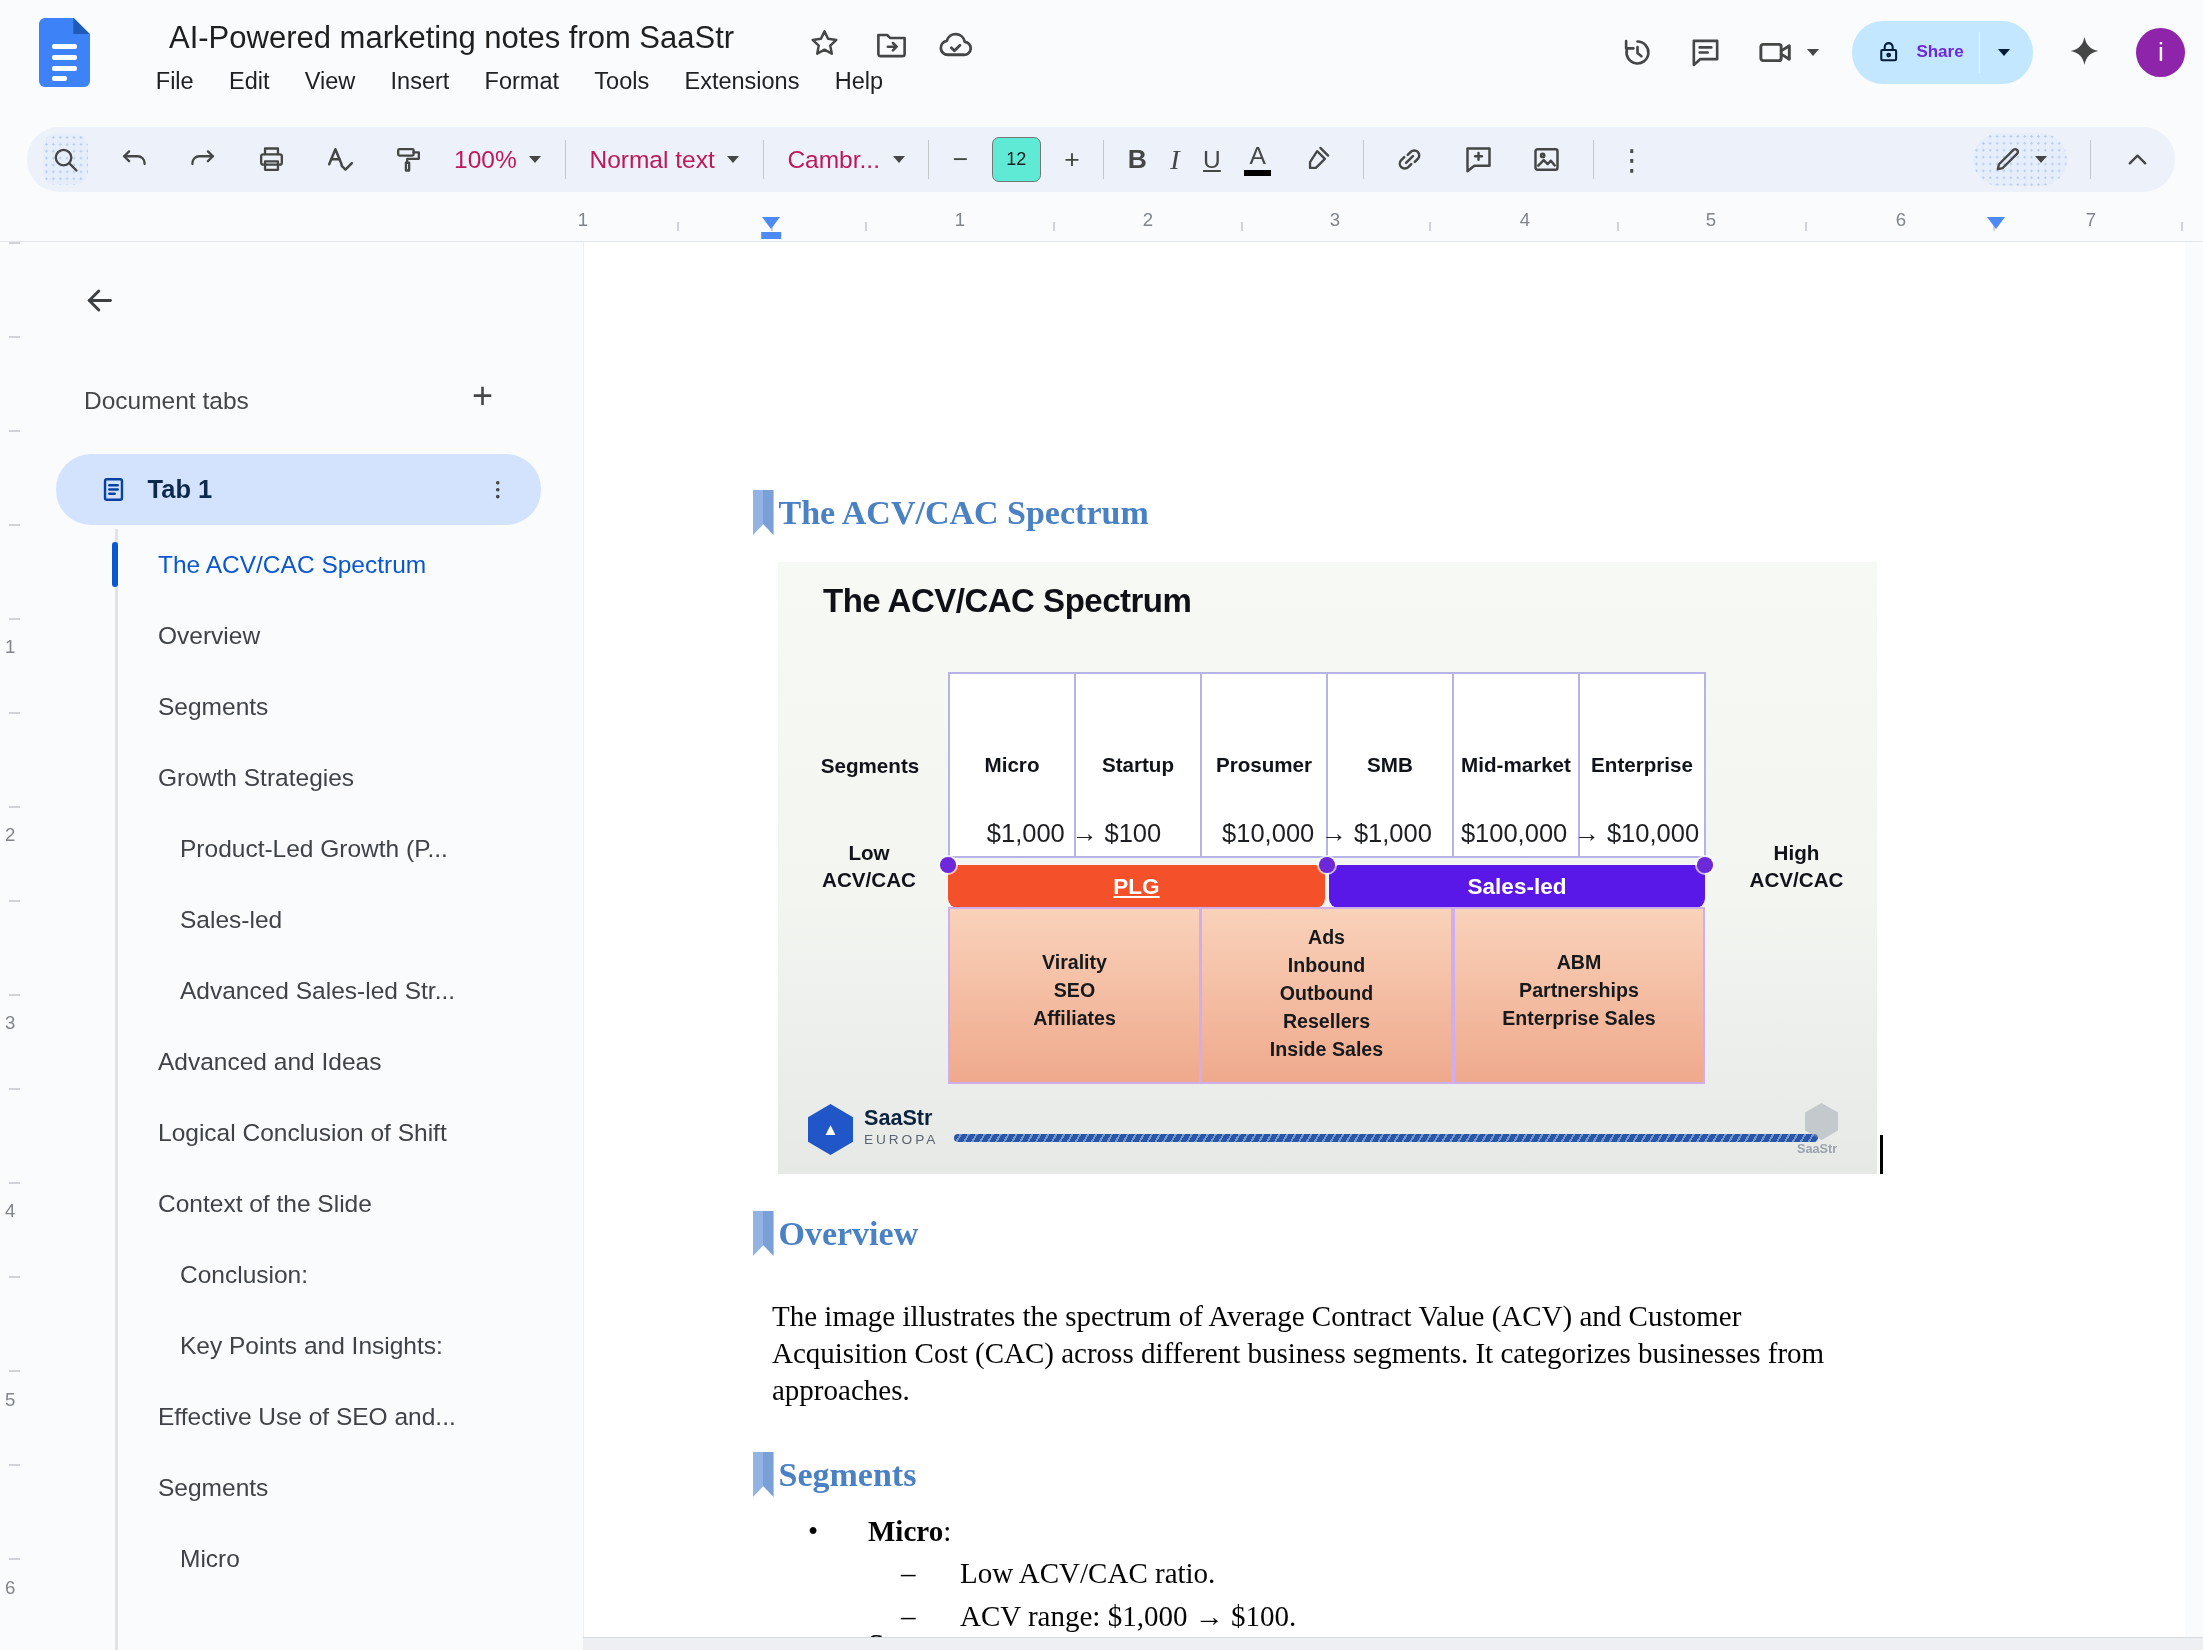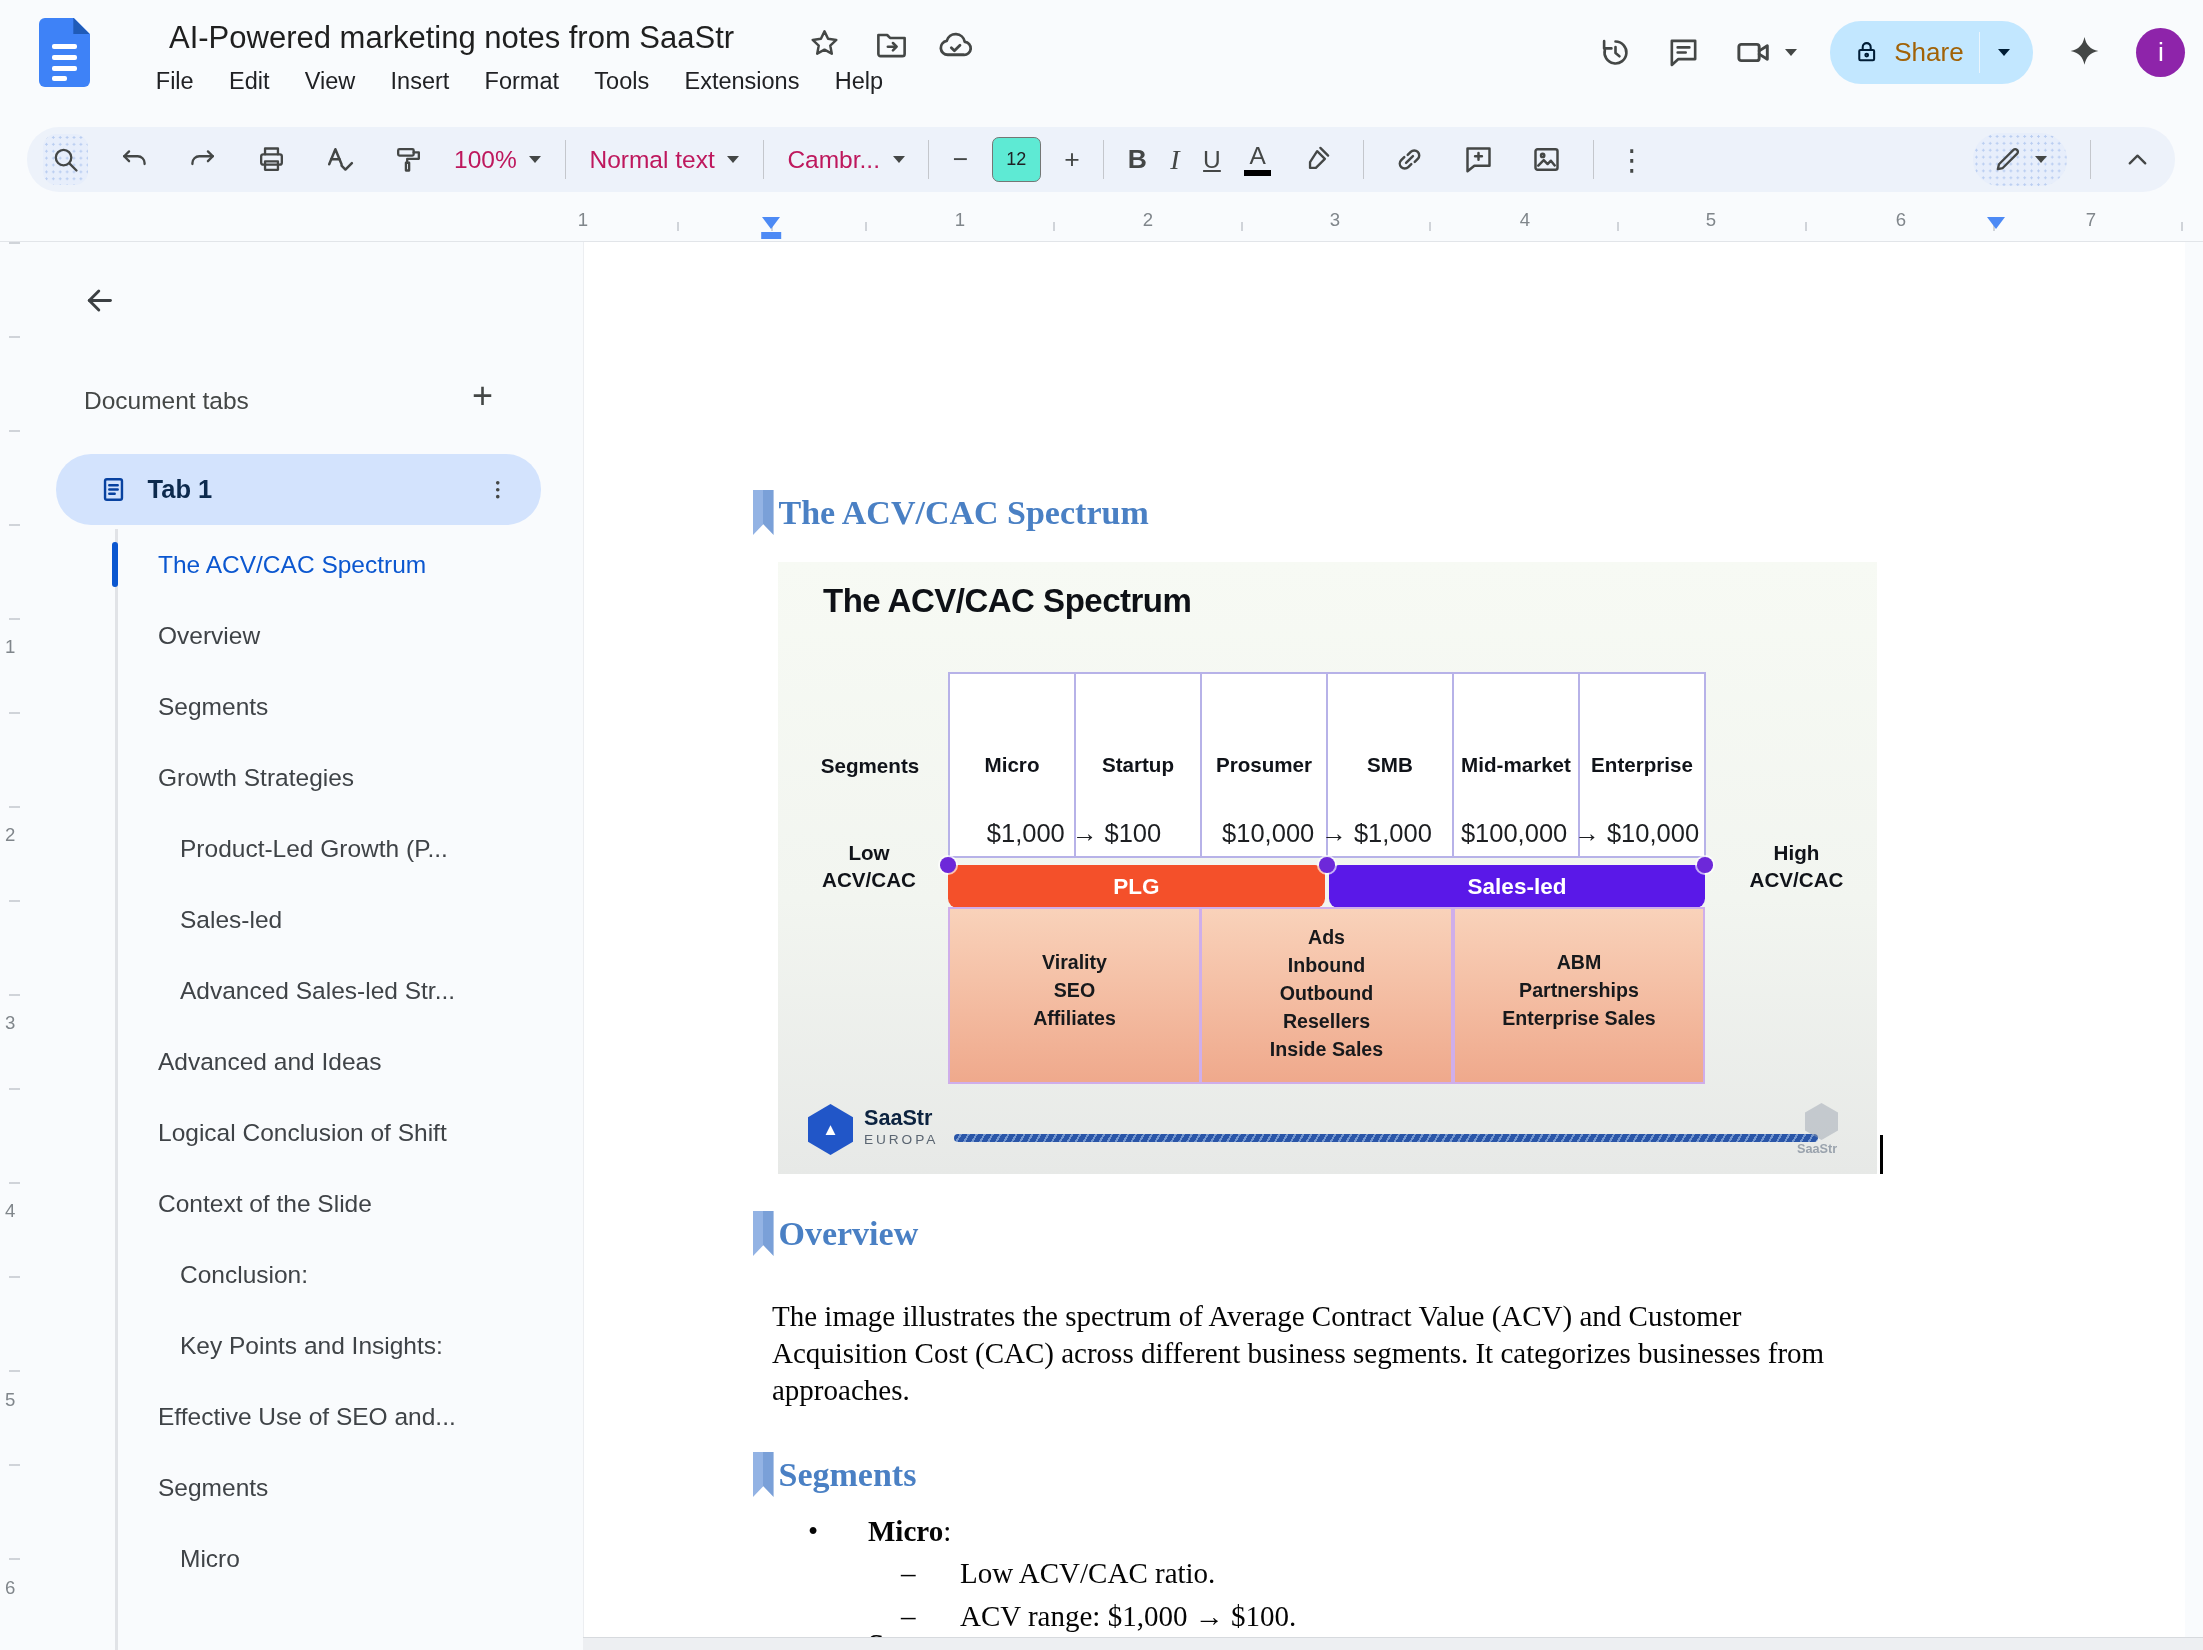--- a/index.html
+++ b/index.html
@@ -18,21 +18,21 @@
   .dlines div{height:4.9px;background:#fff;border-radius:2px;margin-bottom:5.9px}
   .dlines div:last-child{width:15.7px}
   .doc-title{position:absolute;left:169px;top:19.6px;font-size:31px;color:#1f1f1f;white-space:nowrap}
   .title-ic{position:absolute;top:27.4px}
   .menubar{position:absolute;left:145px;top:63px;display:flex;gap:13.7px}
   .menu-item{font-size:23.5px;color:#202124;padding:4.9px 10.8px;border-radius:7.8px;white-space:nowrap}
   .top-right{position:absolute;right:17.6px;top:17.6px;height:69px;display:flex;align-items:center;gap:33px}
   .camgrp{display:flex;align-items:center;gap:11.8px}
   .car{width:0;height:0;border-left:6.9px solid transparent;border-right:6.9px solid transparent;border-top:7.8px solid #444746}
   .share{display:flex;align-items:center;height:63px;border-radius:31px;background:#c2e7ff;padding:0 23.5px}
-  .share .lbl{font-size:26px;color:#a16207;margin:0 15.7px 0 13.7px;font-weight:400}
+  .share .lbl{font-size:17px;color:#6d28d9;margin:0 15.7px 0 13.7px;font-weight:700}
   .share .sdiv{width:1px;height:41px;background:#eaf5fd;margin-right:17.6px}
   .share .car{border-top-color:#001d35}
   .avatar{width:49px;height:49px;border-radius:50%;background:#8e24aa;color:#fff;font-size:26.5px;
           display:flex;align-items:center;justify-content:center}
 
   
   .toolbar{position:absolute;left:27.4px;top:127px;width:2148px;height:65px;background:#edf2fa;border-radius:32px;
            display:flex;align-items:center;gap:23.5px;padding:0 15.7px;box-sizing:border-box}
   .speck{background-color:#e7eefb;background-image:radial-gradient(#b9cdf1 1.2px,transparent 1.3px);
          background-size:6.9px 6.9px;border-radius:13.7px}
@@ -445,21 +445,21 @@
           <span class="val" style="left: 802px;">$100,000 → $10,000</span>
         </div>
 
       <div class="sidelab" style="left:22.5px">Low
 ACV/CAC</div>
       <div class="sidelab" style="left:950px">High
 ACV/CAC</div>
 
       <div class="bars">
 
-      <div class="gbar" style="background: rgb(244, 80, 42);">PLG</div>
+      <div class="gbar" style="background: rgb(244, 80, 42); text-decoration: underline;">PLG</div>
           <div class="gbar" style="background: rgb(90, 24, 232);">Sales-led</div>
         </div>
       <span class="dot" style="left:162px"></span>
       <span class="dot" style="left:541px"></span>
       <span class="dot" style="left:919px"></span>
 
       <div class="sboxes">
 
       <div class="sbox">Virality
 SEO

